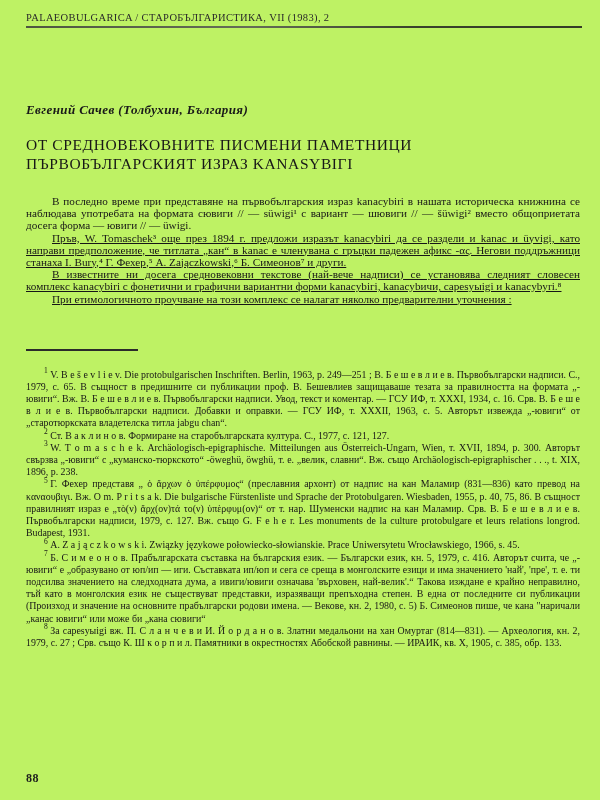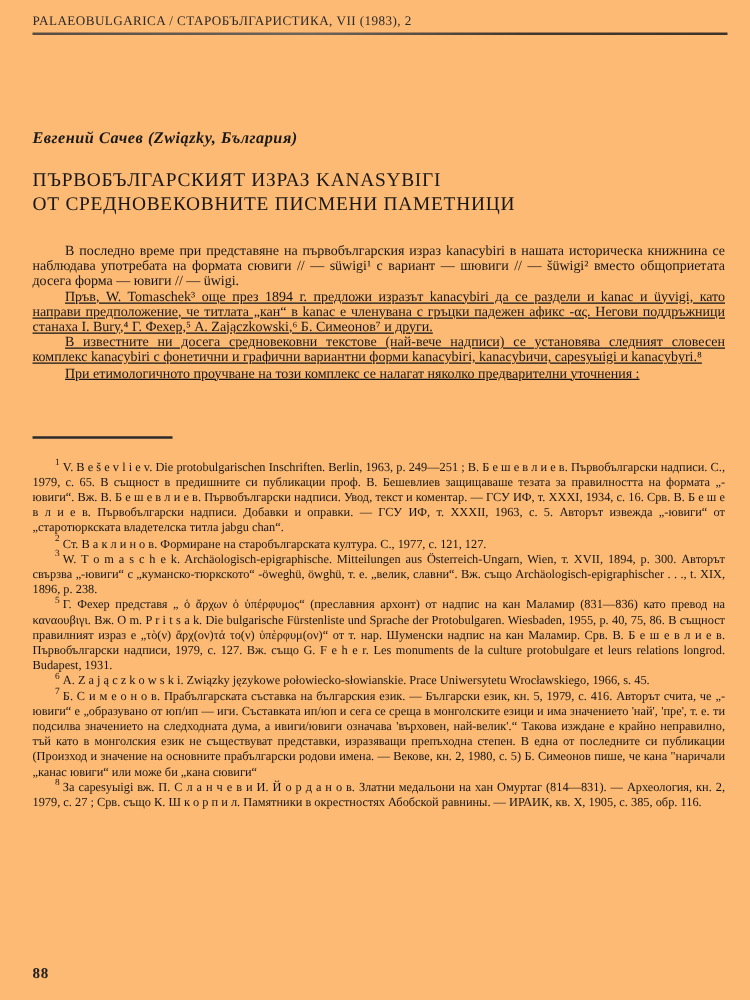--- a/index.html
+++ b/index.html
@@ -14,21 +14,21 @@
     color: #1a1a1a;
     overflow: hidden;
   }
 
   .page {
     position: relative;
     width: 600px;
     height: 800px;
     box-sizing: border-box;
     padding: 12px 18px 0 22px;
-    background: #fdba74;
+    background: #bef264;
   }
 
   
   .running-head {
     font-family: "Liberation Serif", "DejaVu Serif", serif;
     font-size: 10.5px;
     letter-spacing: 0.35px;
     color: #2a2a2a;
     white-space: nowrap;
     padding-left: 4px;
@@ -120,25 +120,25 @@
   }
 </style>
 </head>
 <body>
 
 <div class="page">
 
   <div class="running-head">PALAEOBULGARICA / СТАРОБЪЛГАРИСТИКА, VII (1983), 2</div>
   <div class="head-rule"></div>
 
-  <div class="author">Евгений Сачев (Związky, България)</div>
+  <div class="author">Евгений Сачев (Толбухин, България)</div>
 
   <div class="title">
+    <span class="line">ОТ СРЕДНОВЕКОВНИТЕ ПИСМЕНИ ПАМЕТНИЦИ</span>
     <span class="line">ПЪРВОБЪЛГАРСКИЯТ ИЗРАЗ KANASYBIΓI</span>
-    <span class="line">ОТ СРЕДНОВЕКОВНИТЕ ПИСМЕНИ ПАМЕТНИЦИ</span>
   </div>
 
   <div class="body-text">
     <p>В последно време при представяне на първобългарския израз kanacybiri в нашата историческа книжнина се наблюдава употребата на формата сювиги // — süwigi¹ с вариант — шювиги // — šüwigi² вместо общоприетата досега форма — ювиги // — üwigi.</p>
     <p>Пръв, W. Tomaschek³ още през 1894 г. предложи изразът kanacybiri да се раздели и kanac и üyvigi, като направи предположение, че титлата „кан“ в kanac е членувана с гръцки падежен афикс -ας. Негови поддръжници станаха I. Bury,⁴ Г. Фехер,⁵ A. Zajączkowski,⁶ Б. Симеонов⁷ и други.</p>
     <p>В известните ни досега средновековни текстове (най-вече надписи) се установява следният словесен комплекс kanacybiri с фонетични и графични вариантни форми kanacybiгi, kanacybичи, capesyыigi и kanacybyri.⁸</p>
     <p>При етимологичното проучване на този комплекс се налагат няколко предварителни уточнения :</p>
   </div>
 
   <div class="fn-rule"></div>
@@ -156,19 +156,19 @@
     <p class="fn">
       <span class="num">5</span><span>Г. Фехер представя „ ὁ ἄρχων ὁ ὑπέρφυμος“ (преславния архонт) от надпис на кан Маламир (831—836) като превод на καναουβιγι. Вж. O m. P r i t s a k. Die bulgarische Fürstenliste und Sprache der Protobulgaren. Wiesbaden, 1955, p. 40, 75, 86. В същност правилният израз е „τὸ(ν) ἄρχ(ον)τά το(ν) ὑπὲρφυμ(ον)“ от т. нар. Шуменски надпис на кан Маламир. Срв. В. Б е ш е в л и е в. Първобългарски надписи, 1979, с. 127. Вж. също G. F e h e r. Les monuments de la culture protobulgare et leurs relations longrod. Budapest, 1931.</span>
     </p>
     <p class="fn">
       <span class="num">6</span><span>A. Z a j ą c z k o w s k i. Związky językowe połowiecko-słowianskie. Prace Uniwersytetu Wrocławskiego, 1966, s. 45.</span>
     </p>
     <p class="fn">
       <span class="num">7</span><span>Б. С и м е о н о в. Прабългарската съставка на българския език. — Български език, кн. 5, 1979, с. 416. Авторът счита, че „-ювиги“ е „образувано от юп/ип — иги. Съставката ип/юп и сега се среща в монголските езици и има значението 'най', 'пре', т. е. ти подсилва значението на следходната дума, а ивиги/ювиги означава 'върховен, най-велик'.“ Такова изждане е крайно неправилно, тъй като в монголския език не съществуват представки, изразяващи препъходна степен. В една от последните си публикации (Произход и значение на основните прабългарски родови имена. — Векове, кн. 2, 1980, с. 5) Б. Симеонов пише, че кана "наричали „канас ювиги“ или може би „кана сювиги“</span>
     </p>
     <p class="fn">
-      <span class="num">8</span><span>За capesyыigi вж. П. С л а н ч е в и И. Й о р д а н о в. Златни медальони на хан Омуртаг (814—831). — Археология, кн. 2, 1979, с. 27 ; Срв. също К. Ш к о р п и л. Памятники в окрестностях Абобской равнины. — ИРАИК, кв. X, 1905, с. 385, обр. 116.</span>
+      <span class="num">8</span><span>За capesyыigi вж. П. С л а н ч е в и И. Й о р д а н о в. Златни медальони на хан Омуртаг (814—831). — Археология, кн. 2, 1979, с. 27 ; Срв. също К. Ш к о р п и л. Памятники в окрестностях Абобской равнины. — ИРАИК, кв. X, 1905, с. 385, обр. 133.</span>
     </p>
   </div>
 
   <div class="folio">88</div>
 
 </div>
 
 </body></html>

